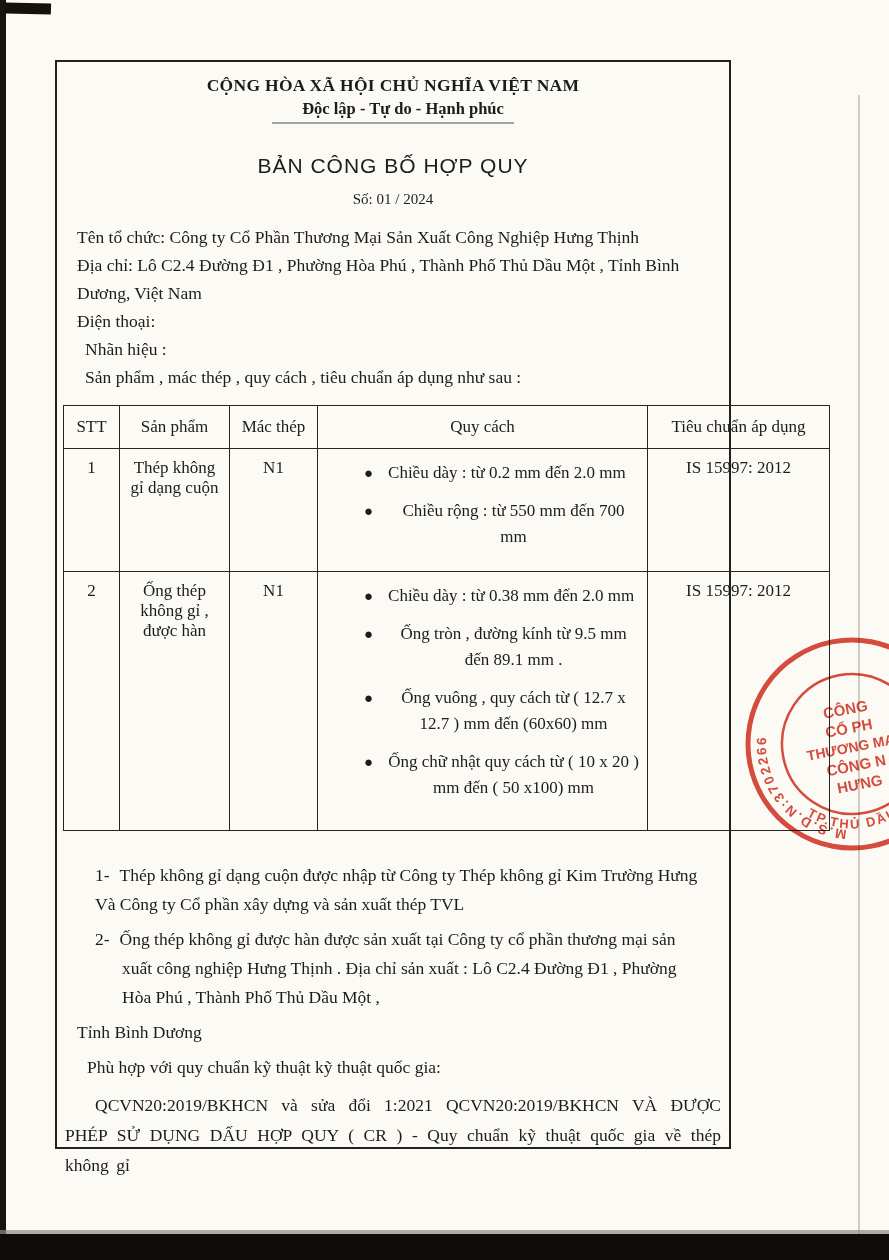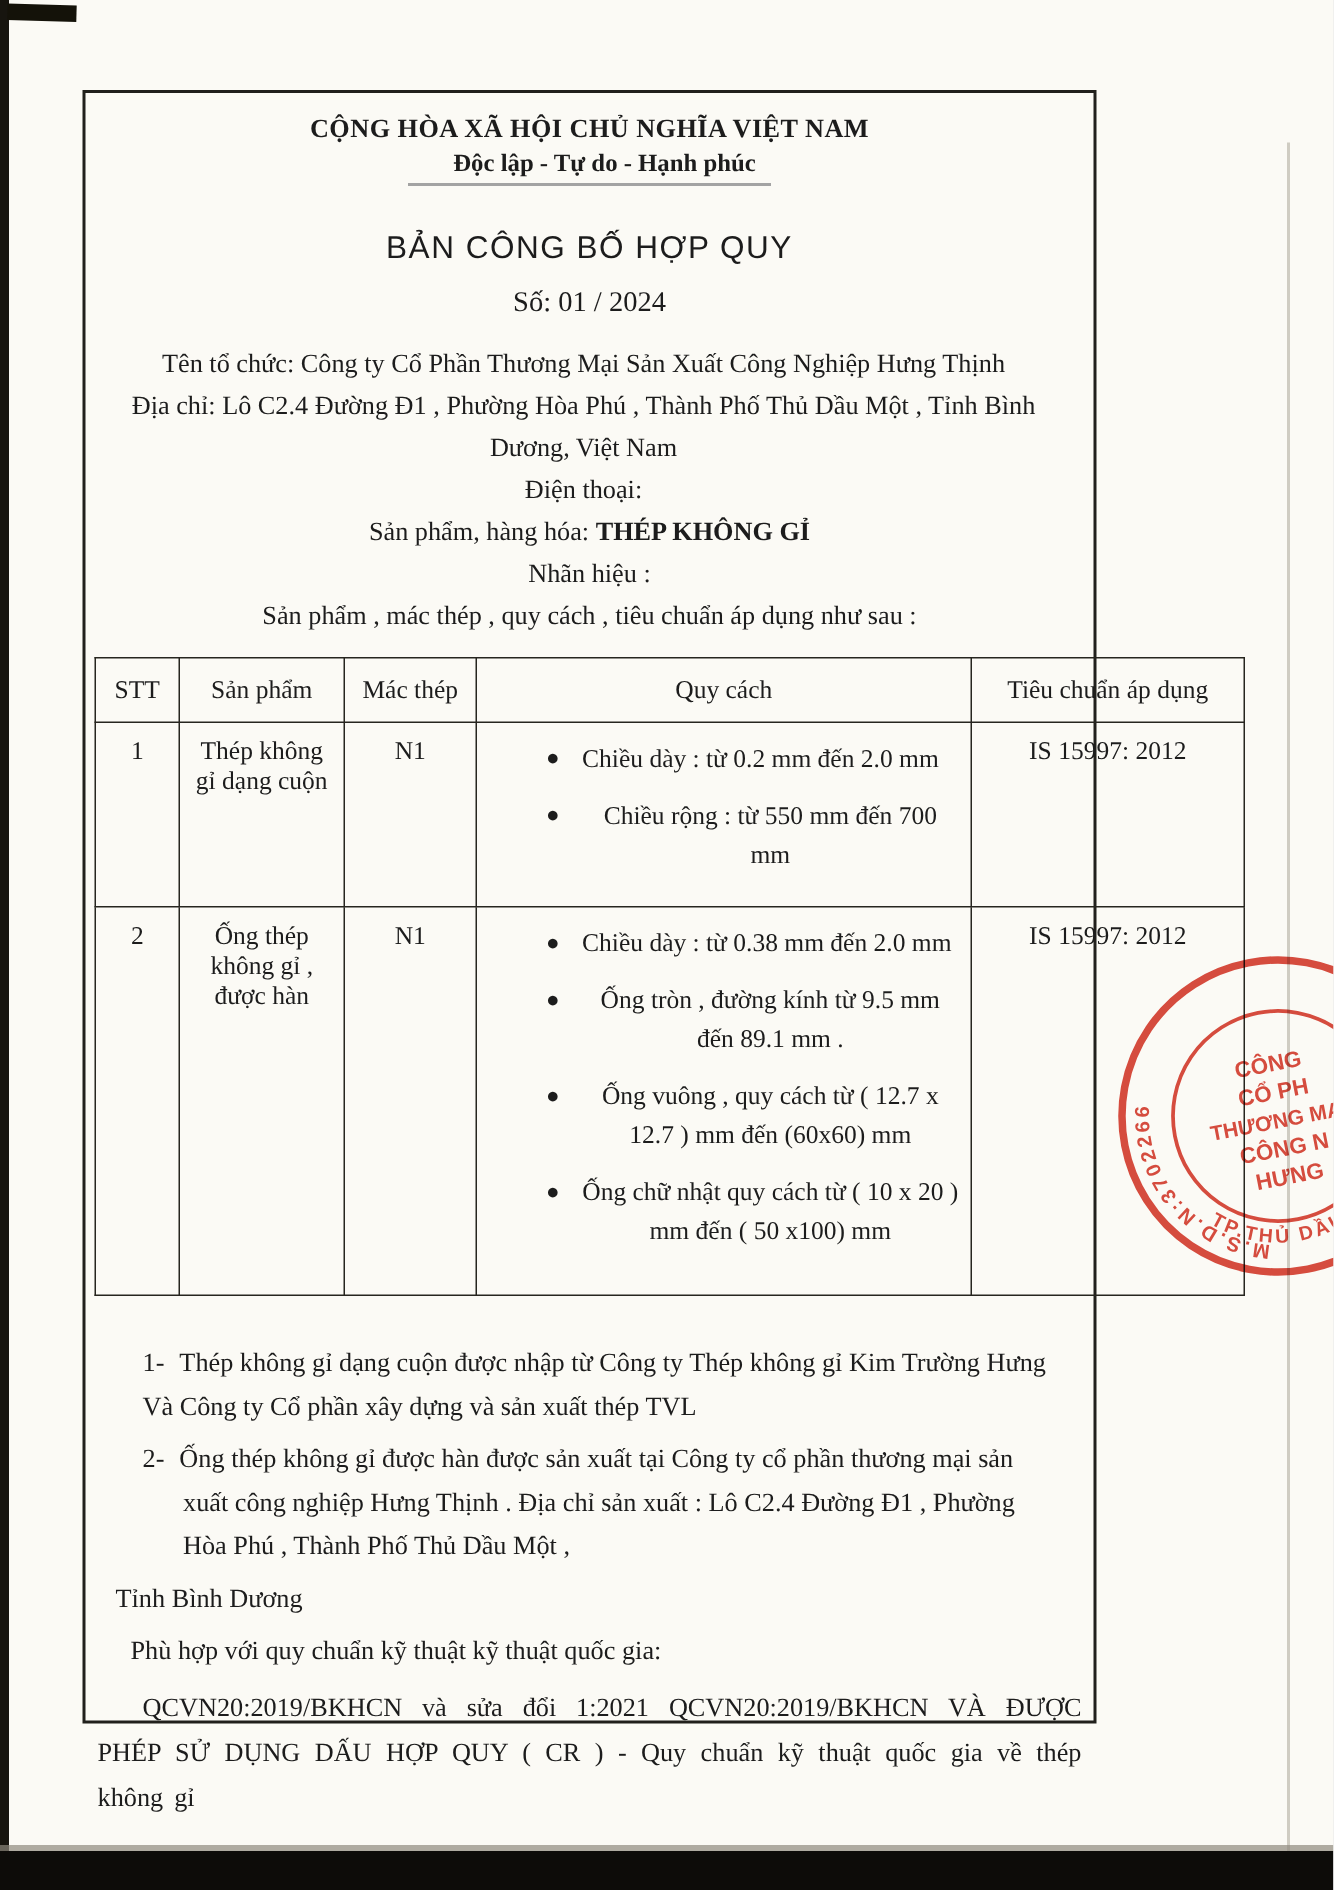--- a/index.html
+++ b/index.html
@@ -22,22 +22,22 @@
     position:absolute;left:55px;top:60px;
     width:676px;height:1089px;
     border:2px solid #21201c;
     box-sizing:border-box;
     background:transparent;
   }
   .nat-header{margin-top:13px;text-align:center;font-weight:bold;font-size:17.5px;letter-spacing:.3px;}
   .motto-wrap{text-align:center;margin-top:3px;}
   .motto{display:inline-block;font-weight:bold;font-size:16.5px;border-bottom:2px solid #a3a3a3;padding:0 10px 3px 30px;}
   .title{margin-top:30px;text-align:center;font-weight:normal;font-size:21px;letter-spacing:1px;font-family:"Liberation Sans",sans-serif;}
-  .doc-no{margin-top:13px;text-align:center;font-size:19px;}
-  .info{margin:15px 28px 0 20px;font-size:17.5px;text-align:center;}
+  .doc-no{margin-top:13px;text-align:center;font-size:15px;}
+  .info{margin:15px 28px 0 20px;font-size:17.5px;}
   .info p{margin:0;line-height:28px;}
   .info .ind{margin-left:8px;}
   .info b{font-weight:bold;}
   
   table.spec{margin:14px 0 0 6px;border-collapse:collapse;width:766px;font-size:17px;table-layout:fixed;}
   table.spec th, table.spec td{border:1.6px solid #26251f;vertical-align:top;padding:9px 8px;text-align:center;font-weight:normal;}
   table.spec th{padding:11px 10px;}
   .c-stt{text-align:center !important;}
   td.c-grade{padding-left:18px;}
   tr.r1 td{height:100px;}
@@ -81,21 +81,20 @@
       <span class="motto">Độc lập - Tự do - Hạnh phúc</span>
     </div>
 
     <div class="title">BẢN CÔNG BỐ HỢP QUY</div>
     <div class="doc-no">Số: 01 / 2024</div>
 
     <div class="info">
       <p>Tên tổ chức: Công ty Cổ Phần Thương Mại Sản Xuất Công Nghiệp Hưng Thịnh</p>
       <p>Địa chỉ: Lô C2.4 Đường Đ1 , Phường Hòa Phú , Thành Phố Thủ Dầu Một , Tỉnh Bình Dương, Việt Nam</p>
       <p>Điện thoại:</p>
-      <p class="ind"><span>Sản phẩm, hàng hóa: </span><b>THÉP KHÔNG GỈ</b></p>
       <p class="ind">Nhãn hiệu :</p>
       <p class="ind">Sản phẩm , mác thép , quy cách , tiêu chuẩn áp dụng như sau :</p>
     </div>
 
     <table class="spec">
       <colgroup>
         <col style="width:56px">
           <col style="width:110px">
           <col style="width:88px">
           <col style="width:330px">

